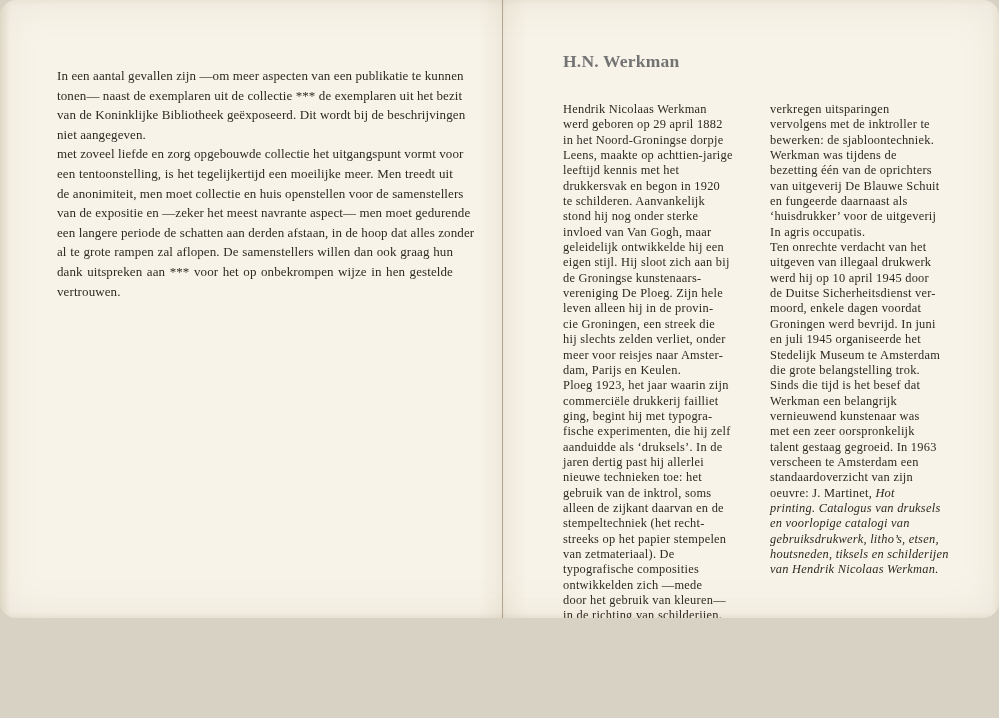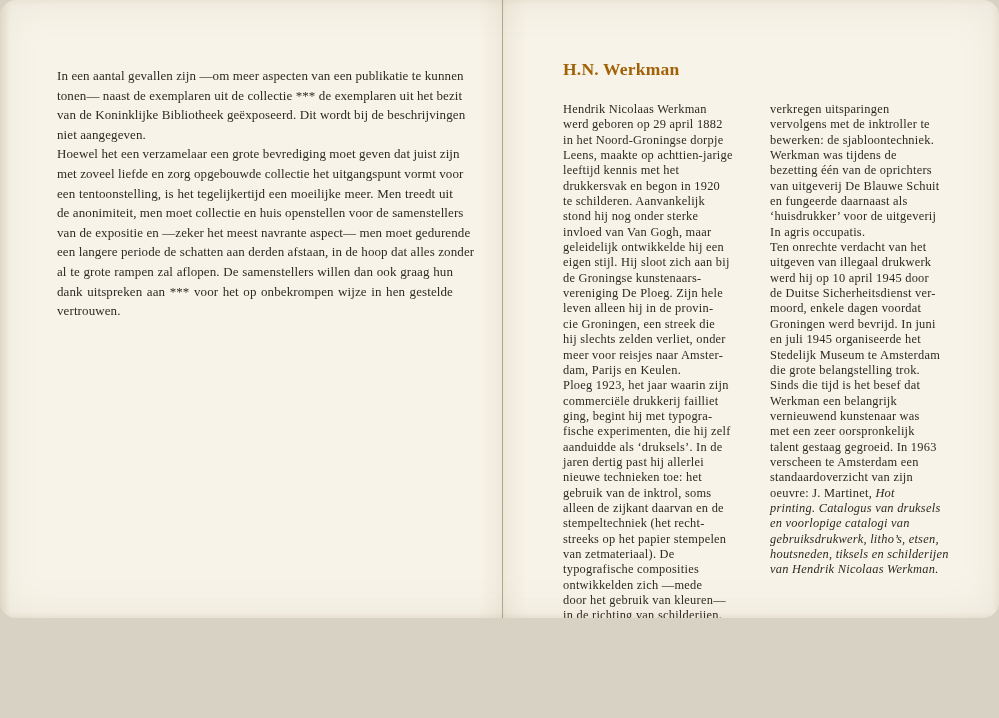--- a/index.html
+++ b/index.html
@@ -86,25 +86,25 @@
   .page-number.right {
     left: 563px;
     width: 392px;
     text-align: center;
   }
 
   
   .article-title {
     position: absolute;
     left: 563px;
-    top: 59px;
+    top: 51px;
     font-size: 17.5px;
     font-weight: bold;
     letter-spacing: 0.2px;
-    color: #a16207;
+    color: #737373;
   }
   .col {
     position: absolute;
     top: 102px;
     font-size: 12.4px;
     line-height: 15.35px;
     letter-spacing: 0.25px;
   }
   .col-1 { left: 563px; width: 188px; }
   .col-2 { left: 770px; width: 198px; }
@@ -119,21 +119,20 @@
   <div class="edge-vignette"></div>
   <div class="gutter-shade"></div>
   <div class="gutter-line"></div>
 
   <div>
     <div class="left-text">
         <div class="tline">In een aantal gevallen zijn —om meer aspecten van een publikatie te kunnen</div>
         <div class="tline">tonen— naast de exemplaren uit de collectie *** de exemplaren uit het bezit</div>
         <div class="tline">van de Koninklijke Bibliotheek geëxposeerd. Dit wordt bij de beschrijvingen</div>
         <div class="tline last">niet aangegeven.</div>
-        <div class="tline">Hoewel het een verzamelaar een grote bevrediging moet geven dat juist zijn</div>
         <div class="tline">met zoveel liefde en zorg opgebouwde collectie het uitgangspunt vormt voor</div>
         <div class="tline">een tentoonstelling, is het tegelijkertijd een moeilijke meer. Men treedt uit</div>
         <div class="tline">de anonimiteit, men moet collectie en huis openstellen voor de samenstellers</div>
         <div class="tline">van de expositie en —zeker het meest navrante aspect— men moet gedurende</div>
         <div class="tline">een langere periode de schatten aan derden afstaan, in de hoop dat alles zonder</div>
         <div class="tline">al te grote rampen zal aflopen. De samenstellers willen dan ook graag hun</div>
         <div class="tline">dank uitspreken aan *** voor het op onbekrompen wijze in hen gestelde</div>
         <div class="tline last">vertrouwen.</div>
       </div>
     <div class="page-number left">4</div>

